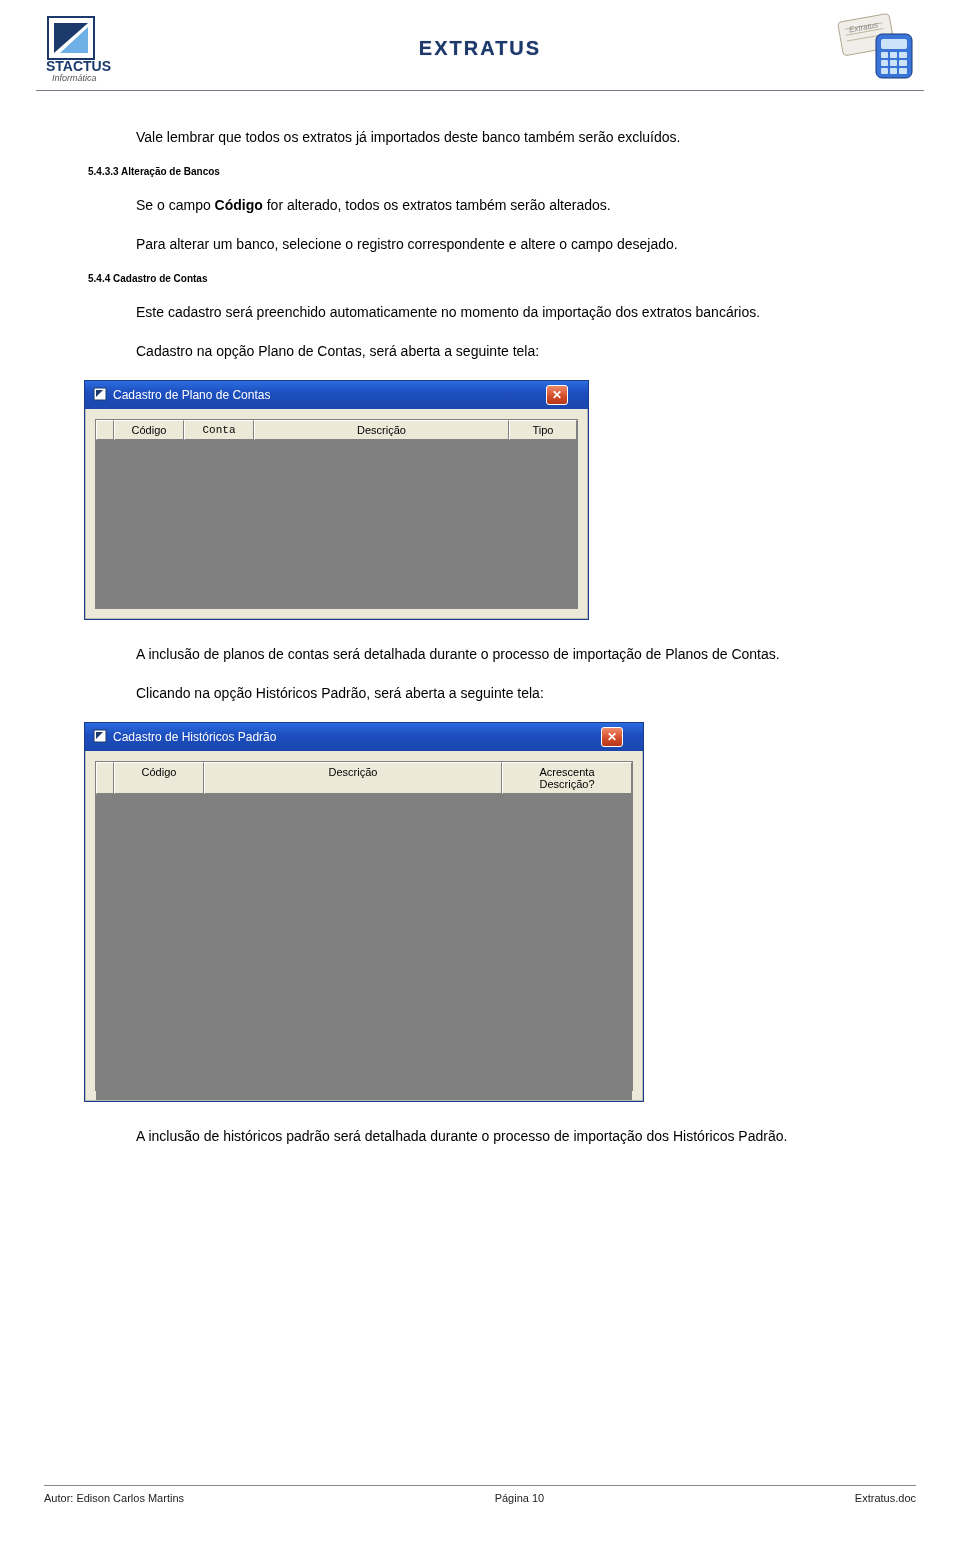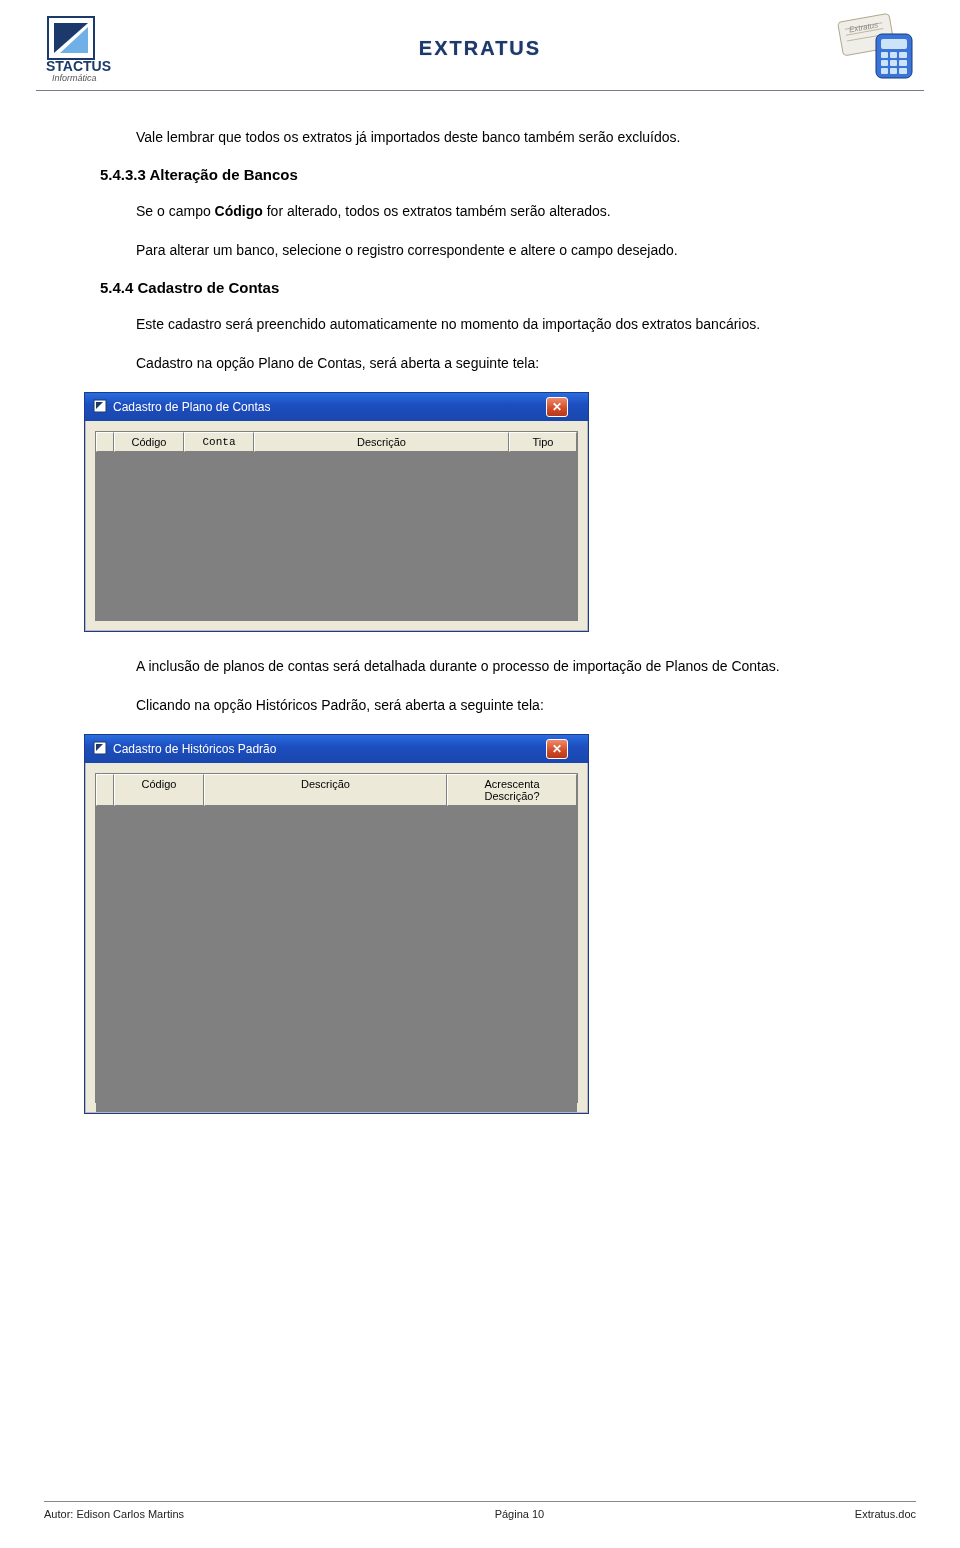--- a/index.html
+++ b/index.html
@@ -23,21 +23,21 @@
     font-weight: bold;
     font-size: 20px;
     letter-spacing: 2px;
     color: #1b3a6b;
     text-shadow: 0 0 1px #88a;
   }
   .hr { border-bottom: 1px solid #7a7a8a; margin: 0 36px 0 36px; }
   .content { padding: 36px 84px 0 84px; font-size: 14px; color: #000; }
   .p { margin: 0 0 18px 0; line-height: 1.5; text-align: justify; }
   .p .indent-gap { display:inline-block; width:52px; }
-  .h { font-weight: bold; font-size: 15px; margin: 6px 0 18px 16px; }
+  .h { font-weight: bold; font-size: 10px; margin: 6px 0 18px 4px; }
   .bold { font-weight: bold; }
 
   .win-window {
     border: 1px solid #1b3c8a;
     background: #ece9d8;
     margin: 6px 0 24px 0;
     box-shadow: 0 0 0 1px #b8b8b8 inset;
   }
   .win-titlebar {
     background: linear-gradient(to bottom,#2a6de0 0%,#1d4fc0 40%,#1a46ad 100%);
@@ -75,21 +75,21 @@
     border-right-color: #808080;
     border-bottom-color: #808080;
     padding: 3px 8px;
     text-align: center;
     background:#ece9d8;
   }
   .grid-rows { background:#808080; height: calc(100% - 22px); }
 
   .page-footer {
     position: absolute;
-    bottom: 28px; left: 0; right: 0;
+    bottom: 44px; left: 0; right: 0;
     padding: 0 44px;
   }
   .foot-hr { border-top: 1px solid #888; margin-bottom: 6px; }
   .foot-row {
     display:flex; justify-content: space-between;
     font-size: 11px; color:#222;
   }
 </style>
 </head>
 <body>
@@ -175,21 +175,21 @@
         <div class="grid-rows"></div>
       </div>
     </div>
   </div>
 
   <p class="p"><span class="indent-gap"></span><span>A inclusão de planos de contas será detalhada durante o processo de importação de Planos de Contas.</span></p>
 
 
   <p class="p"><span class="indent-gap"></span><span>Clicando na opção Históricos Padrão, será aberta a seguinte tela:</span></p>
 
-  <div class="win-window" style="width:505px;">
+  <div class="win-window" style="width:560px;">
     <div class="win-titlebar">
       <div class="ttl">
         <span>
           <svg width="14" height="14" viewBox="0 0 14 14">
               <rect x="1" y="1" width="12" height="12" fill="#fff" stroke="#1b3a6b"></rect>
               <polygon points="3,3 10,3 3,10" fill="#1b3a6b"></polygon>
             </svg>
         </span>
         <span>Cadastro de Históricos Padrão</span>
       </div>
@@ -203,20 +203,21 @@
           <div class="col" style="width:18px;"></div>
           <div class="col" style="width:90px;">Código</div>
           <div class="col" style="flex:1;">Descrição</div>
           <div class="col" style="width:130px;">Acrescenta Descrição?</div>
         </div>
         <div class="grid-rows"></div>
       </div>
     </div>
   </div>
 
+  <p class="p"><span class="indent-gap"></span><span>A inclusão de históricos padrão será detalhada durante o processo de importação dos Históricos Padrão.</span></p>
 
 </div>
 
 <div class="page-footer">
   <div class="foot-hr"></div>
   <div class="foot-row">
     <span>Autor: Edison Carlos Martins</span>
     <span>Página 10</span>
     <span>Extratus.doc</span>
   </div>

